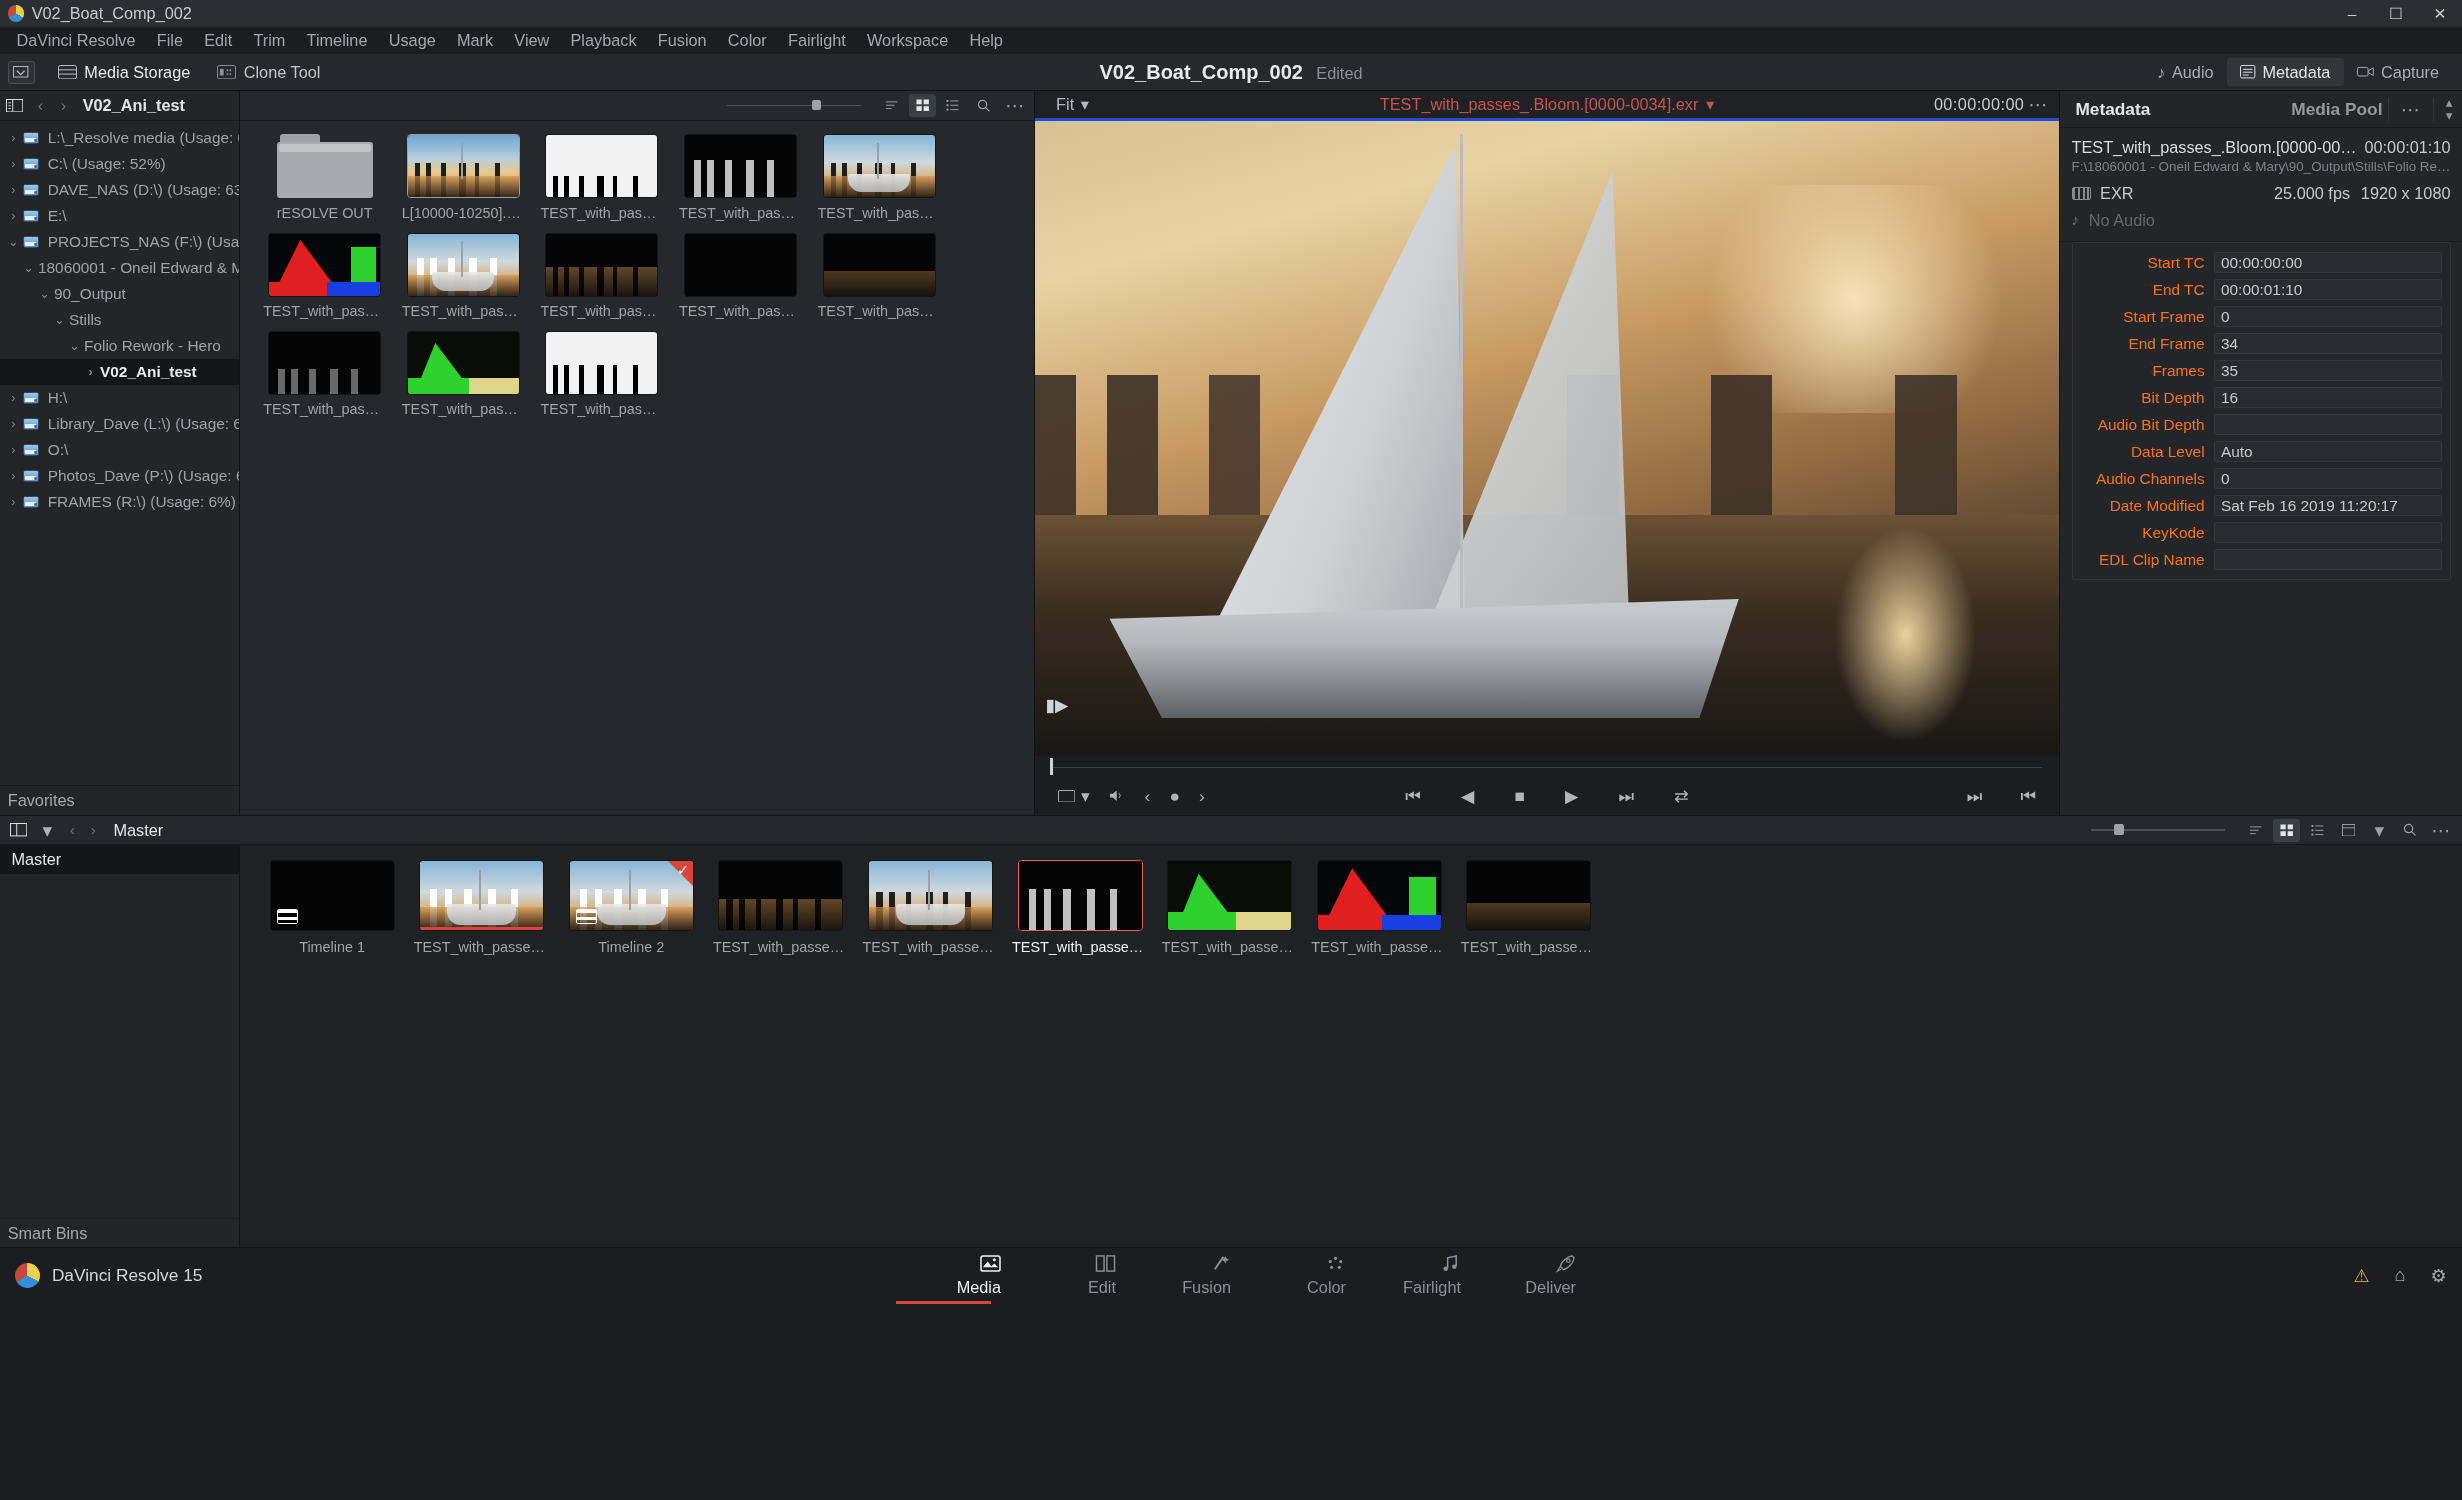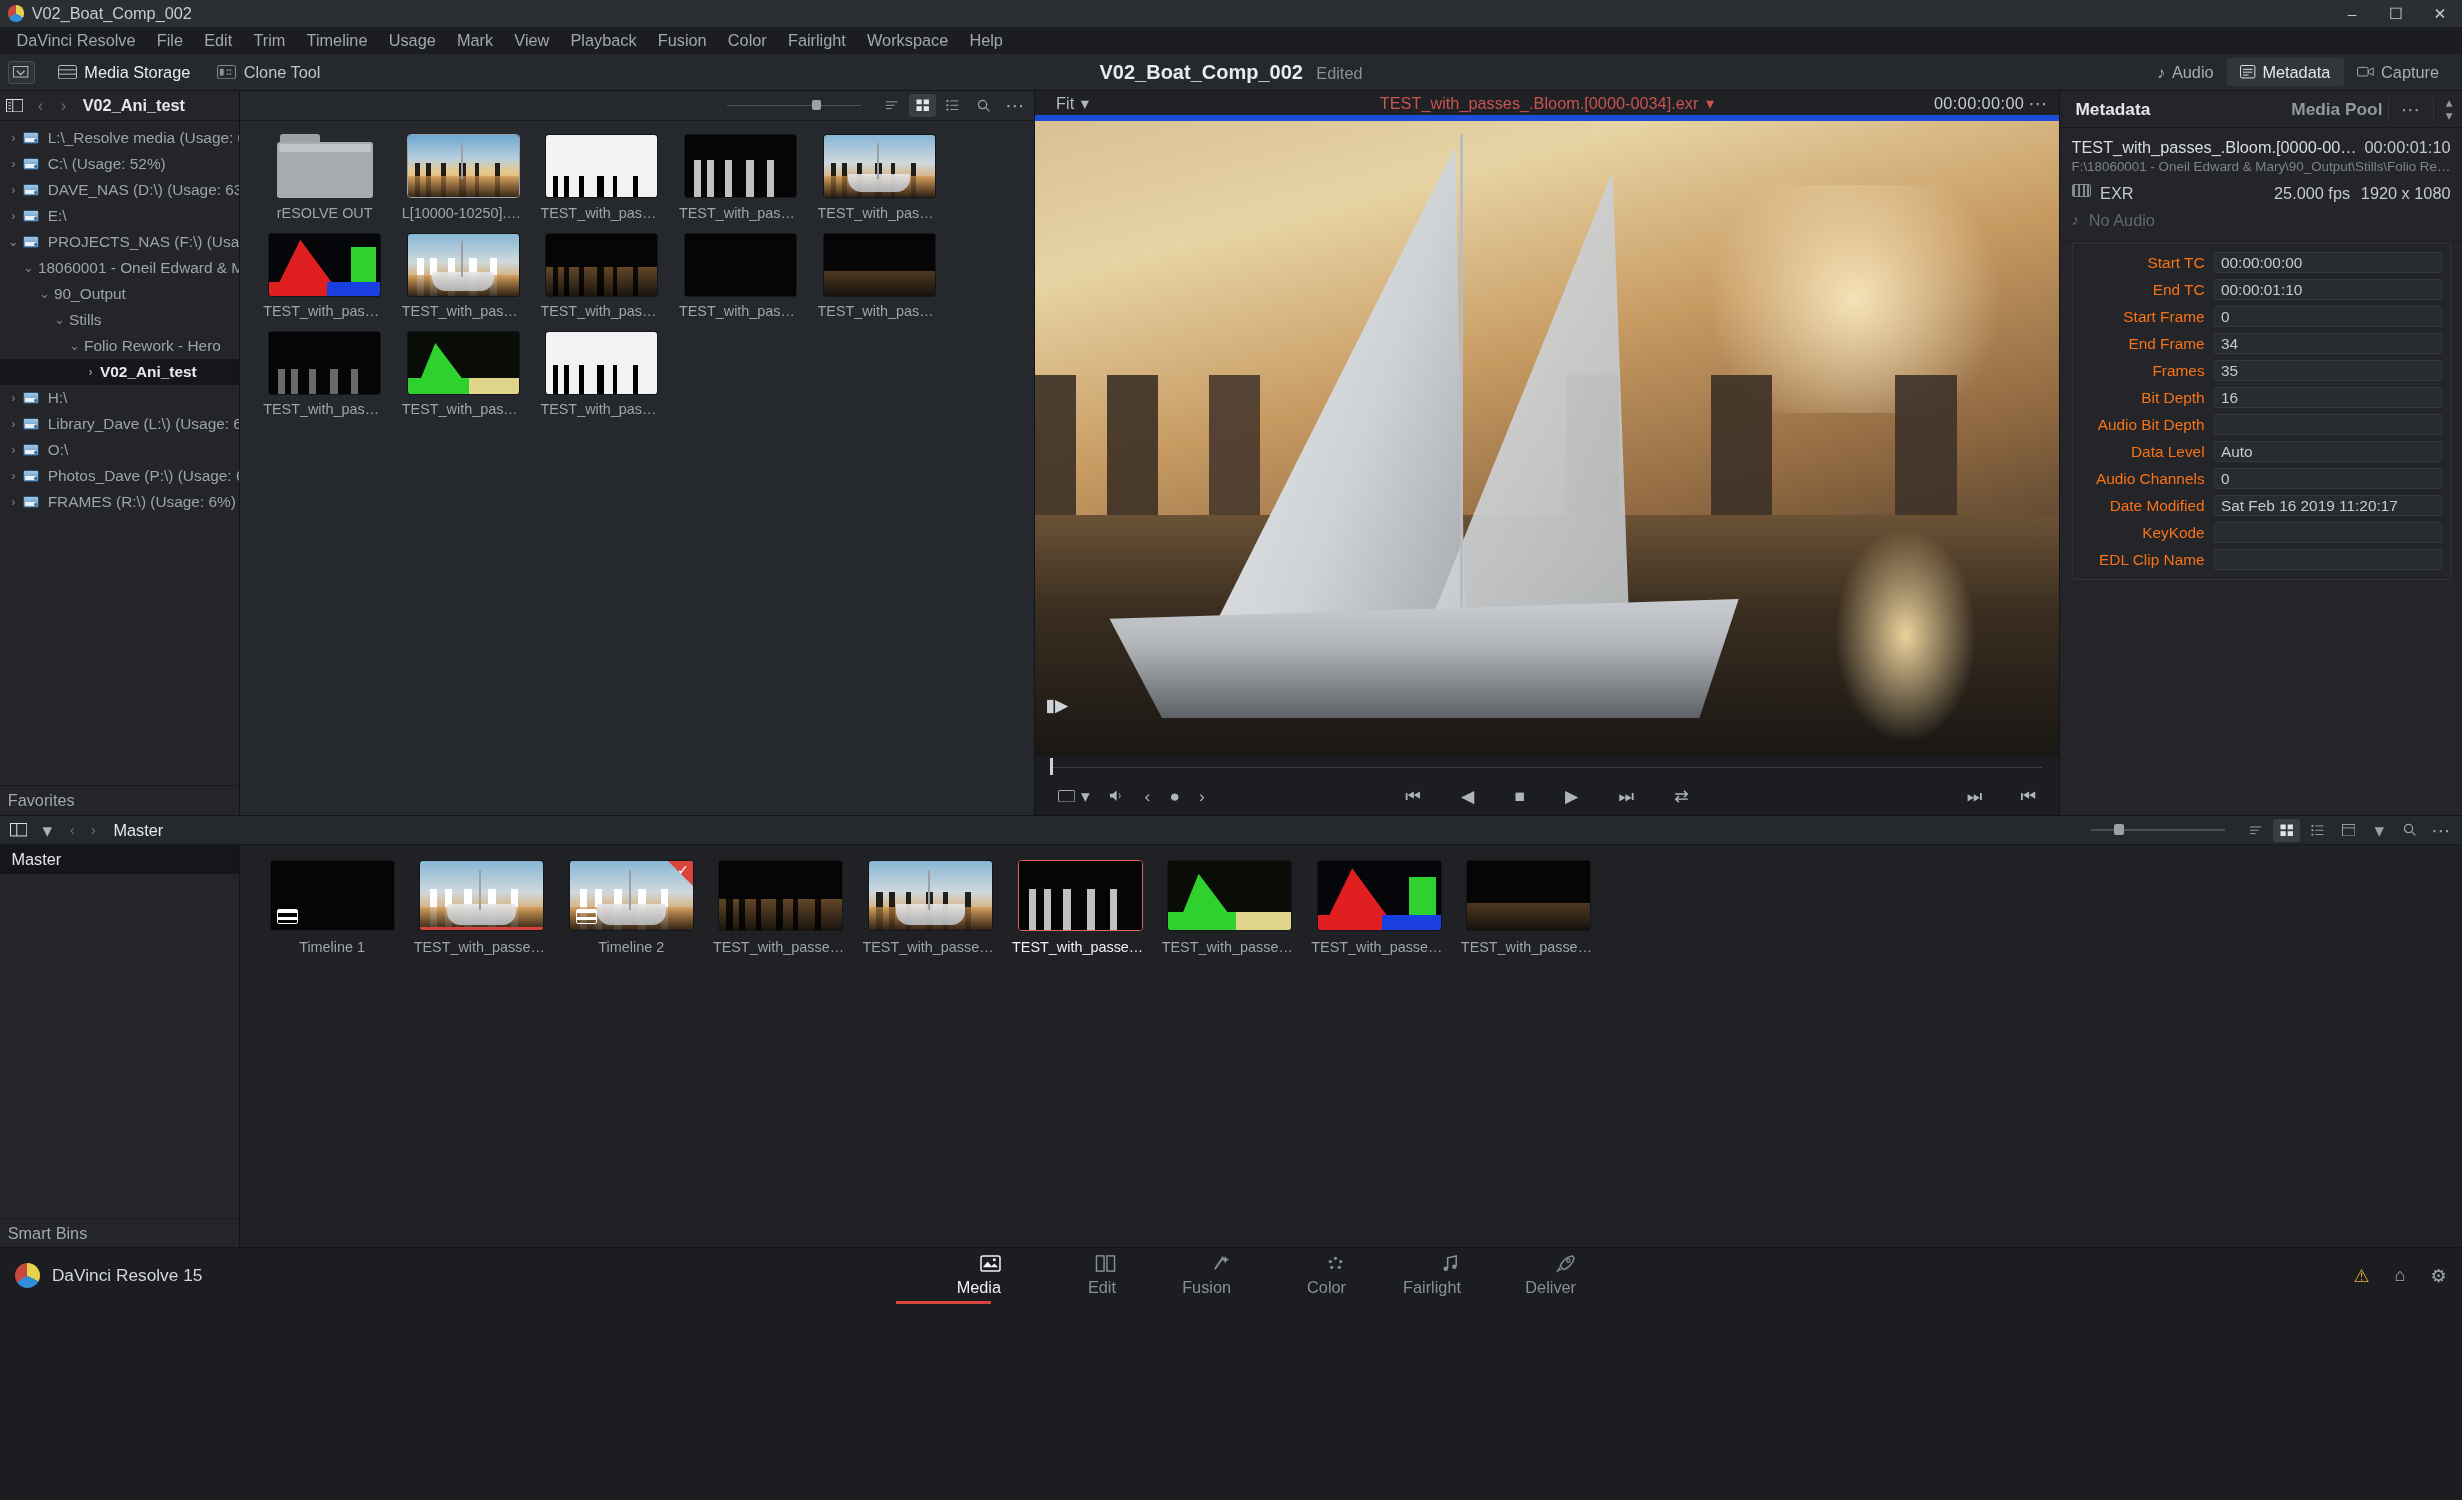--- a/index.html
+++ b/index.html
@@ -112,21 +112,21 @@
      background:linear-gradient(90deg,#2fd12f 0 55%,#ded58a 55% 100%); }
   .redmask { background:#04060a; }
   .redmask:before{ content:""; position:absolute; left:6%; top:10%; width:55%; height:80%;
      background:#e02020; clip-path:polygon(40% 0,100% 100%,0 100%); }
   .redmask:after{ content:""; position:absolute; left:0; bottom:0; width:100%; height:22%;
      background:linear-gradient(90deg,#e02020 0 52%,#1a3fe0 52% 100%);}
   .greenside{ position:absolute; right:4%; top:22%; width:22%; height:62%; background:#2fd12f;}
 
   
   #viewer { flex:1; display:flex; flex-direction:column; background:#1b1d21; min-width:0;}
-  #viewerbar { height:30px; display:flex; align-items:center; padding:0 7.7px; border-bottom:6px solid #1d4ed8;
+  #viewerbar { height:30px; display:flex; align-items:center; padding:0 7.7px; border-bottom:3px solid #1d4ed8;
      position:relative; background:#1f2125;}
   .vfit { display:flex; align-items:center; gap:6.7px; font-size:16.3px; color:#b5b9bf; padding-left:13.4px;}
   .vclip { position:absolute; left:50%; transform:translateX(-50%); color:#c9544f; font-size:16.3px;
      display:flex; align-items:center; gap:7.7px;}
   .vtc { margin-left:auto; font-size:16.3px; color:#c7cbd0; letter-spacing:0.4px;}
   #videoarea { flex:1; background:#0b0c0e; position:relative; overflow:hidden; }
   .v-sky { position:absolute; inset:0;
      background:linear-gradient(165deg,#d8c093 0%,#e7d3a3 18%,#c79a62 40%,#8d6740 62%,#3a3027 85%,#22201d 100%);}
   .v-sun { position:absolute; left:62%; top:10%; width:36%; height:36%;
      background:radial-gradient(circle, rgba(255,240,200,.85), rgba(255,210,140,0) 68%);}
@@ -163,21 +163,21 @@
   .mdtab { font-size:17.3px; font-weight:bold; color:#e4e6e9; padding:0 5.8px;}
   .mdtab.off { color:#9399a0; font-weight:bold;}
   #mdhead .sp { flex:1; }
   .hdots { padding:0 11.5px; color:#9399a0; letter-spacing:1.9px; border-left:1px solid #33373c; border-right:1px solid #33373c;}
   .harrow { padding-left:11.5px; color:#9399a0; font-size:13.4px; line-height:1;}
   #mdclip { padding:9.6px 11.5px 11.5px 11.5px; border-bottom:1px solid #1a1c1f;}
   .mdrow1 { display:flex; align-items:baseline; }
   .mdname { font-size:16.3px; color:#dadde1; flex:1; overflow:hidden; white-space:nowrap; text-overflow:ellipsis;}
   .mddur { font-size:16.3px; color:#c5c9ce;}
   .mdpath { font-size:13.4px; color:#7e838a; margin-top:2.9px; white-space:nowrap; overflow:hidden; text-overflow:ellipsis;}
-  .mdrow2 { display:flex; margin-top:9.6px; font-size:16.3px; color:#c5c9ce;}
+  .mdrow2 { display:flex; align-items:center; margin-top:9.6px; font-size:16.3px; color:#c5c9ce;}
   .fmtico { width:19px; height:13.4px; border:1px solid #868b92; border-radius:1.9px; margin-right:9.6px;
      background:repeating-linear-gradient(90deg,#868b92 0 1.9px,transparent 1.9px 4.8px);}
   .mdrow2 .f1 { width:125px; } .mdrow2 .f2 { width:125px; text-align:right;} .mdrow2 .f3{ flex:1; text-align:right;}
   .mdrow3 { display:flex; align-items:center; margin-top:7.7px; font-size:16.3px; color:#63686f;}
   .audico { margin-right:9.6px; font-size:15.4px;}
   .mdsect { padding:11.5px; font-size:16.3px; color:#d4d7db;}
   #mdfields { margin:0 11.5px; border:1px solid #303338; border-radius:1.9px; padding:5.8px 0;}
   .frow { display:flex; align-items:center; height:27px; padding:0 7.7px; }
   .flabel { width:134px; text-align:right; padding-right:9.6px; font-size:15.4px; color:#f97316;}
   .fval { flex:1; height:21px; background:#282b30; border:1px solid #333740; border-radius:1.9px;

